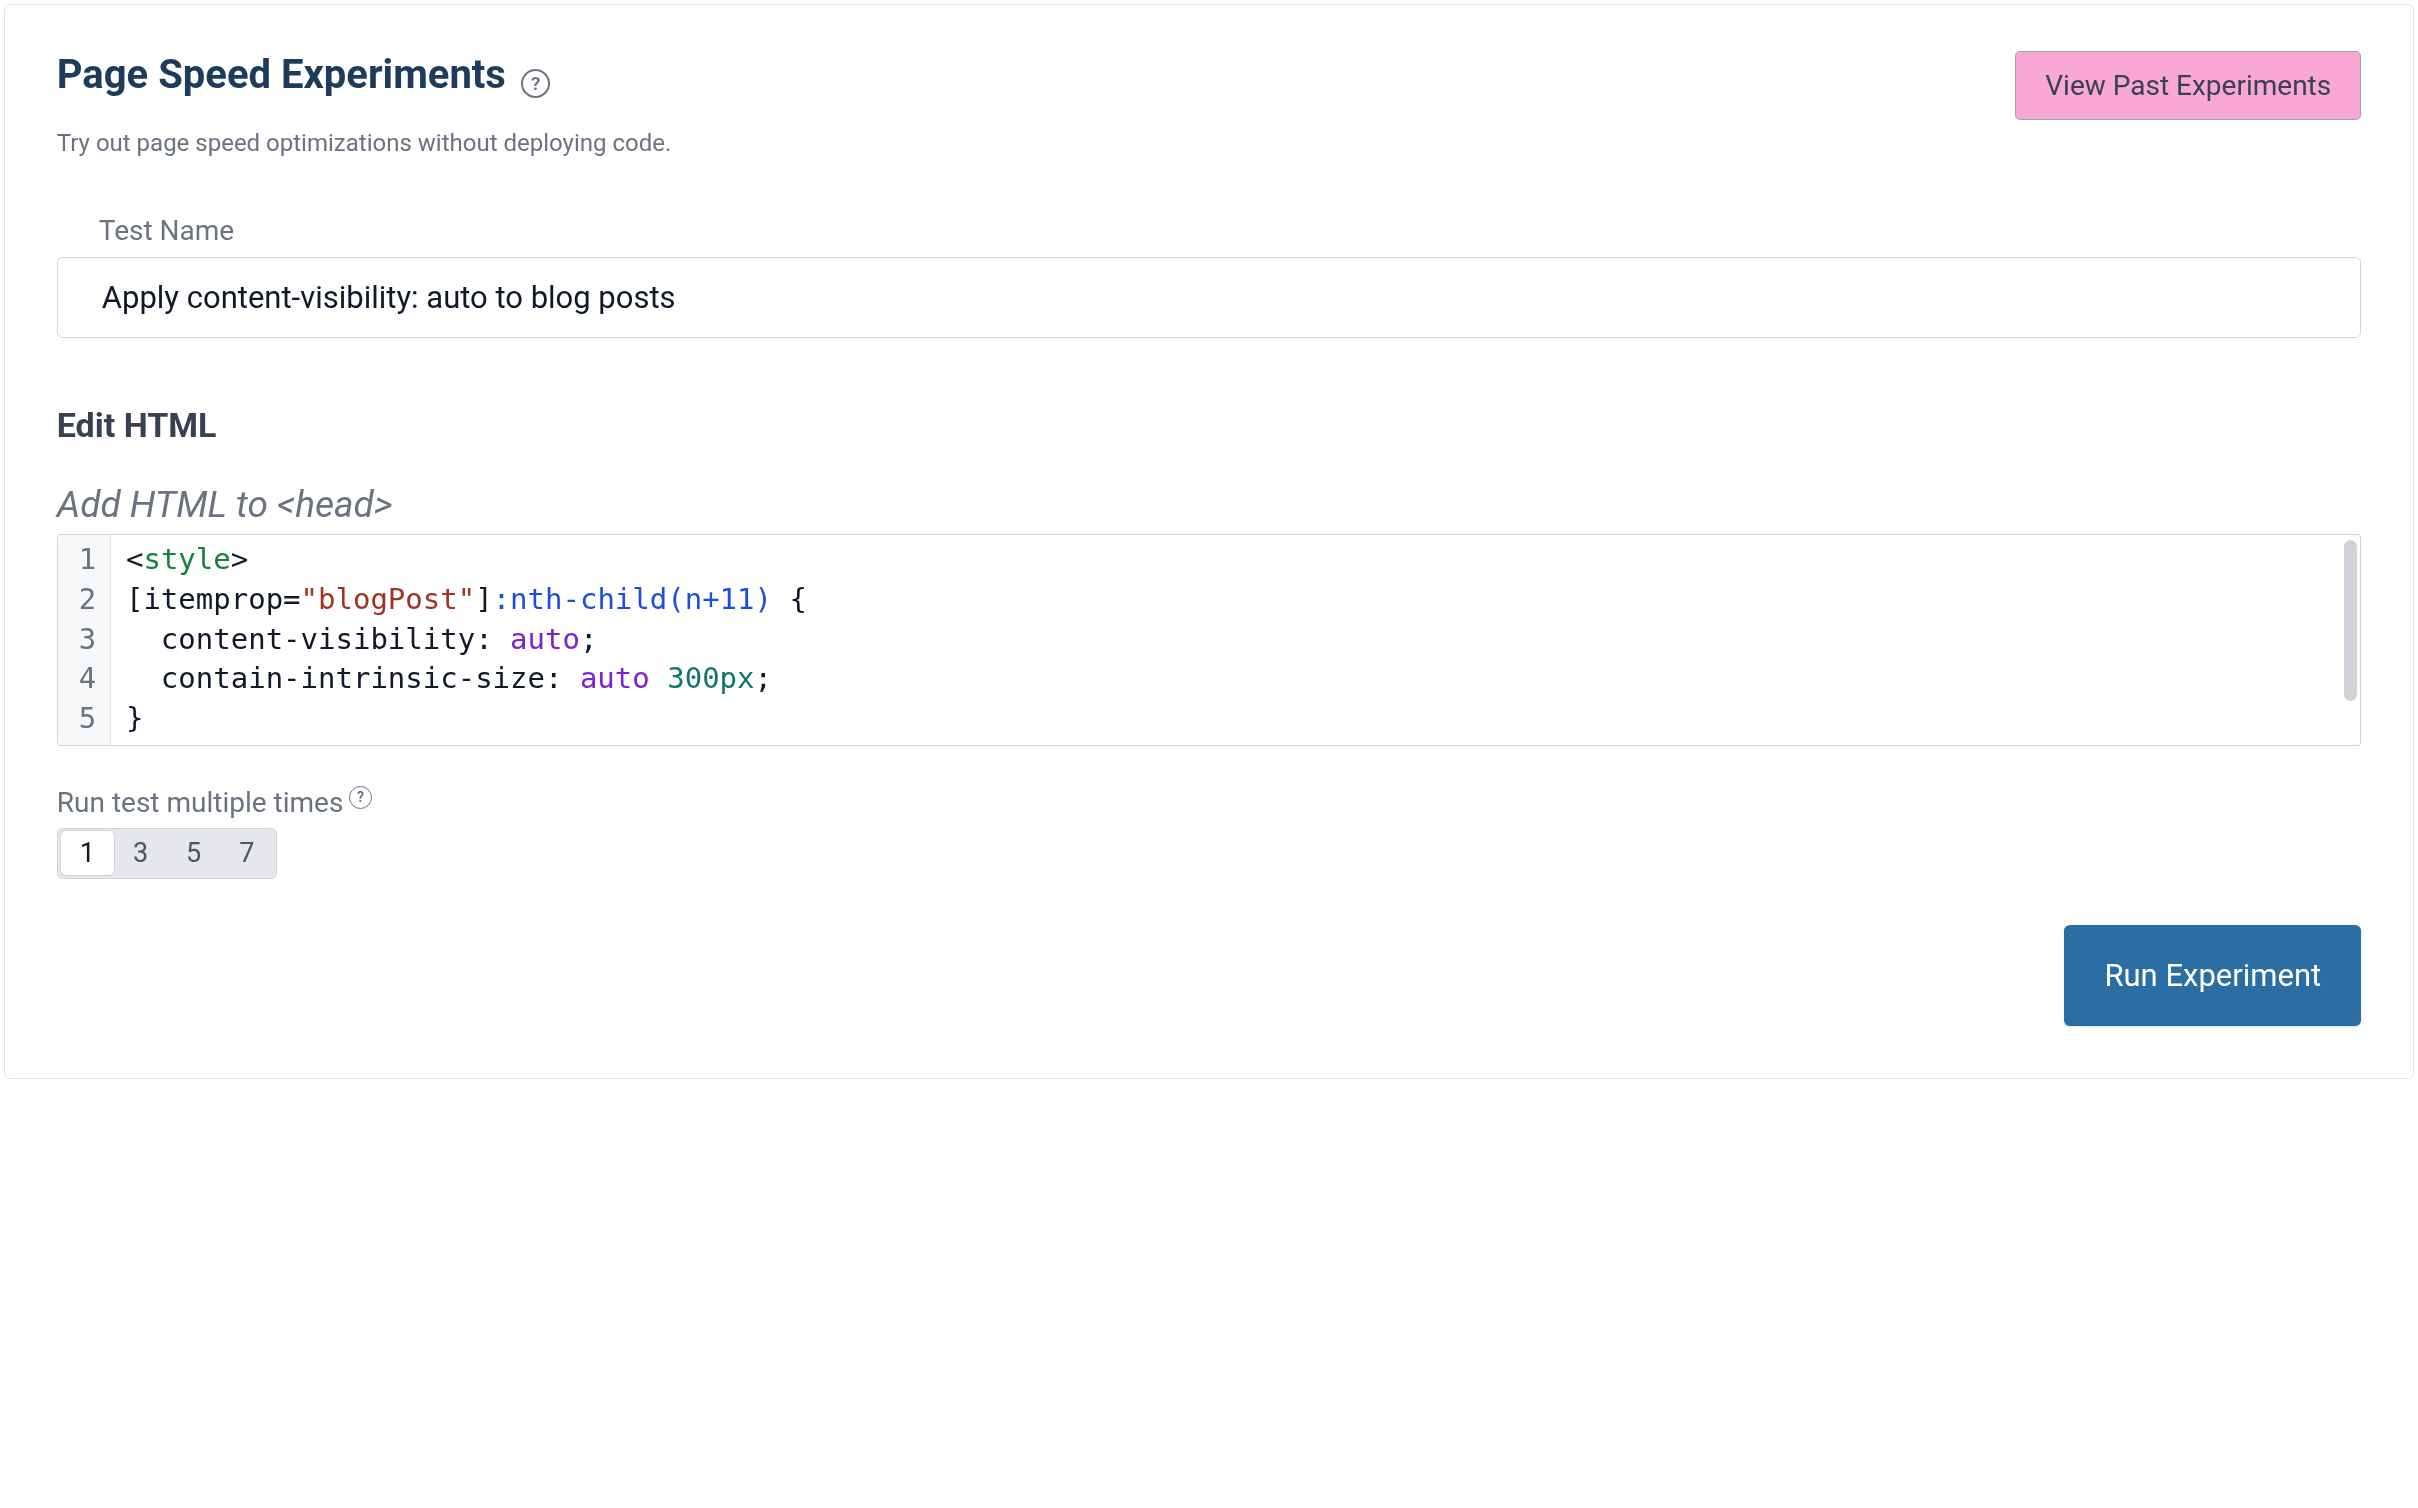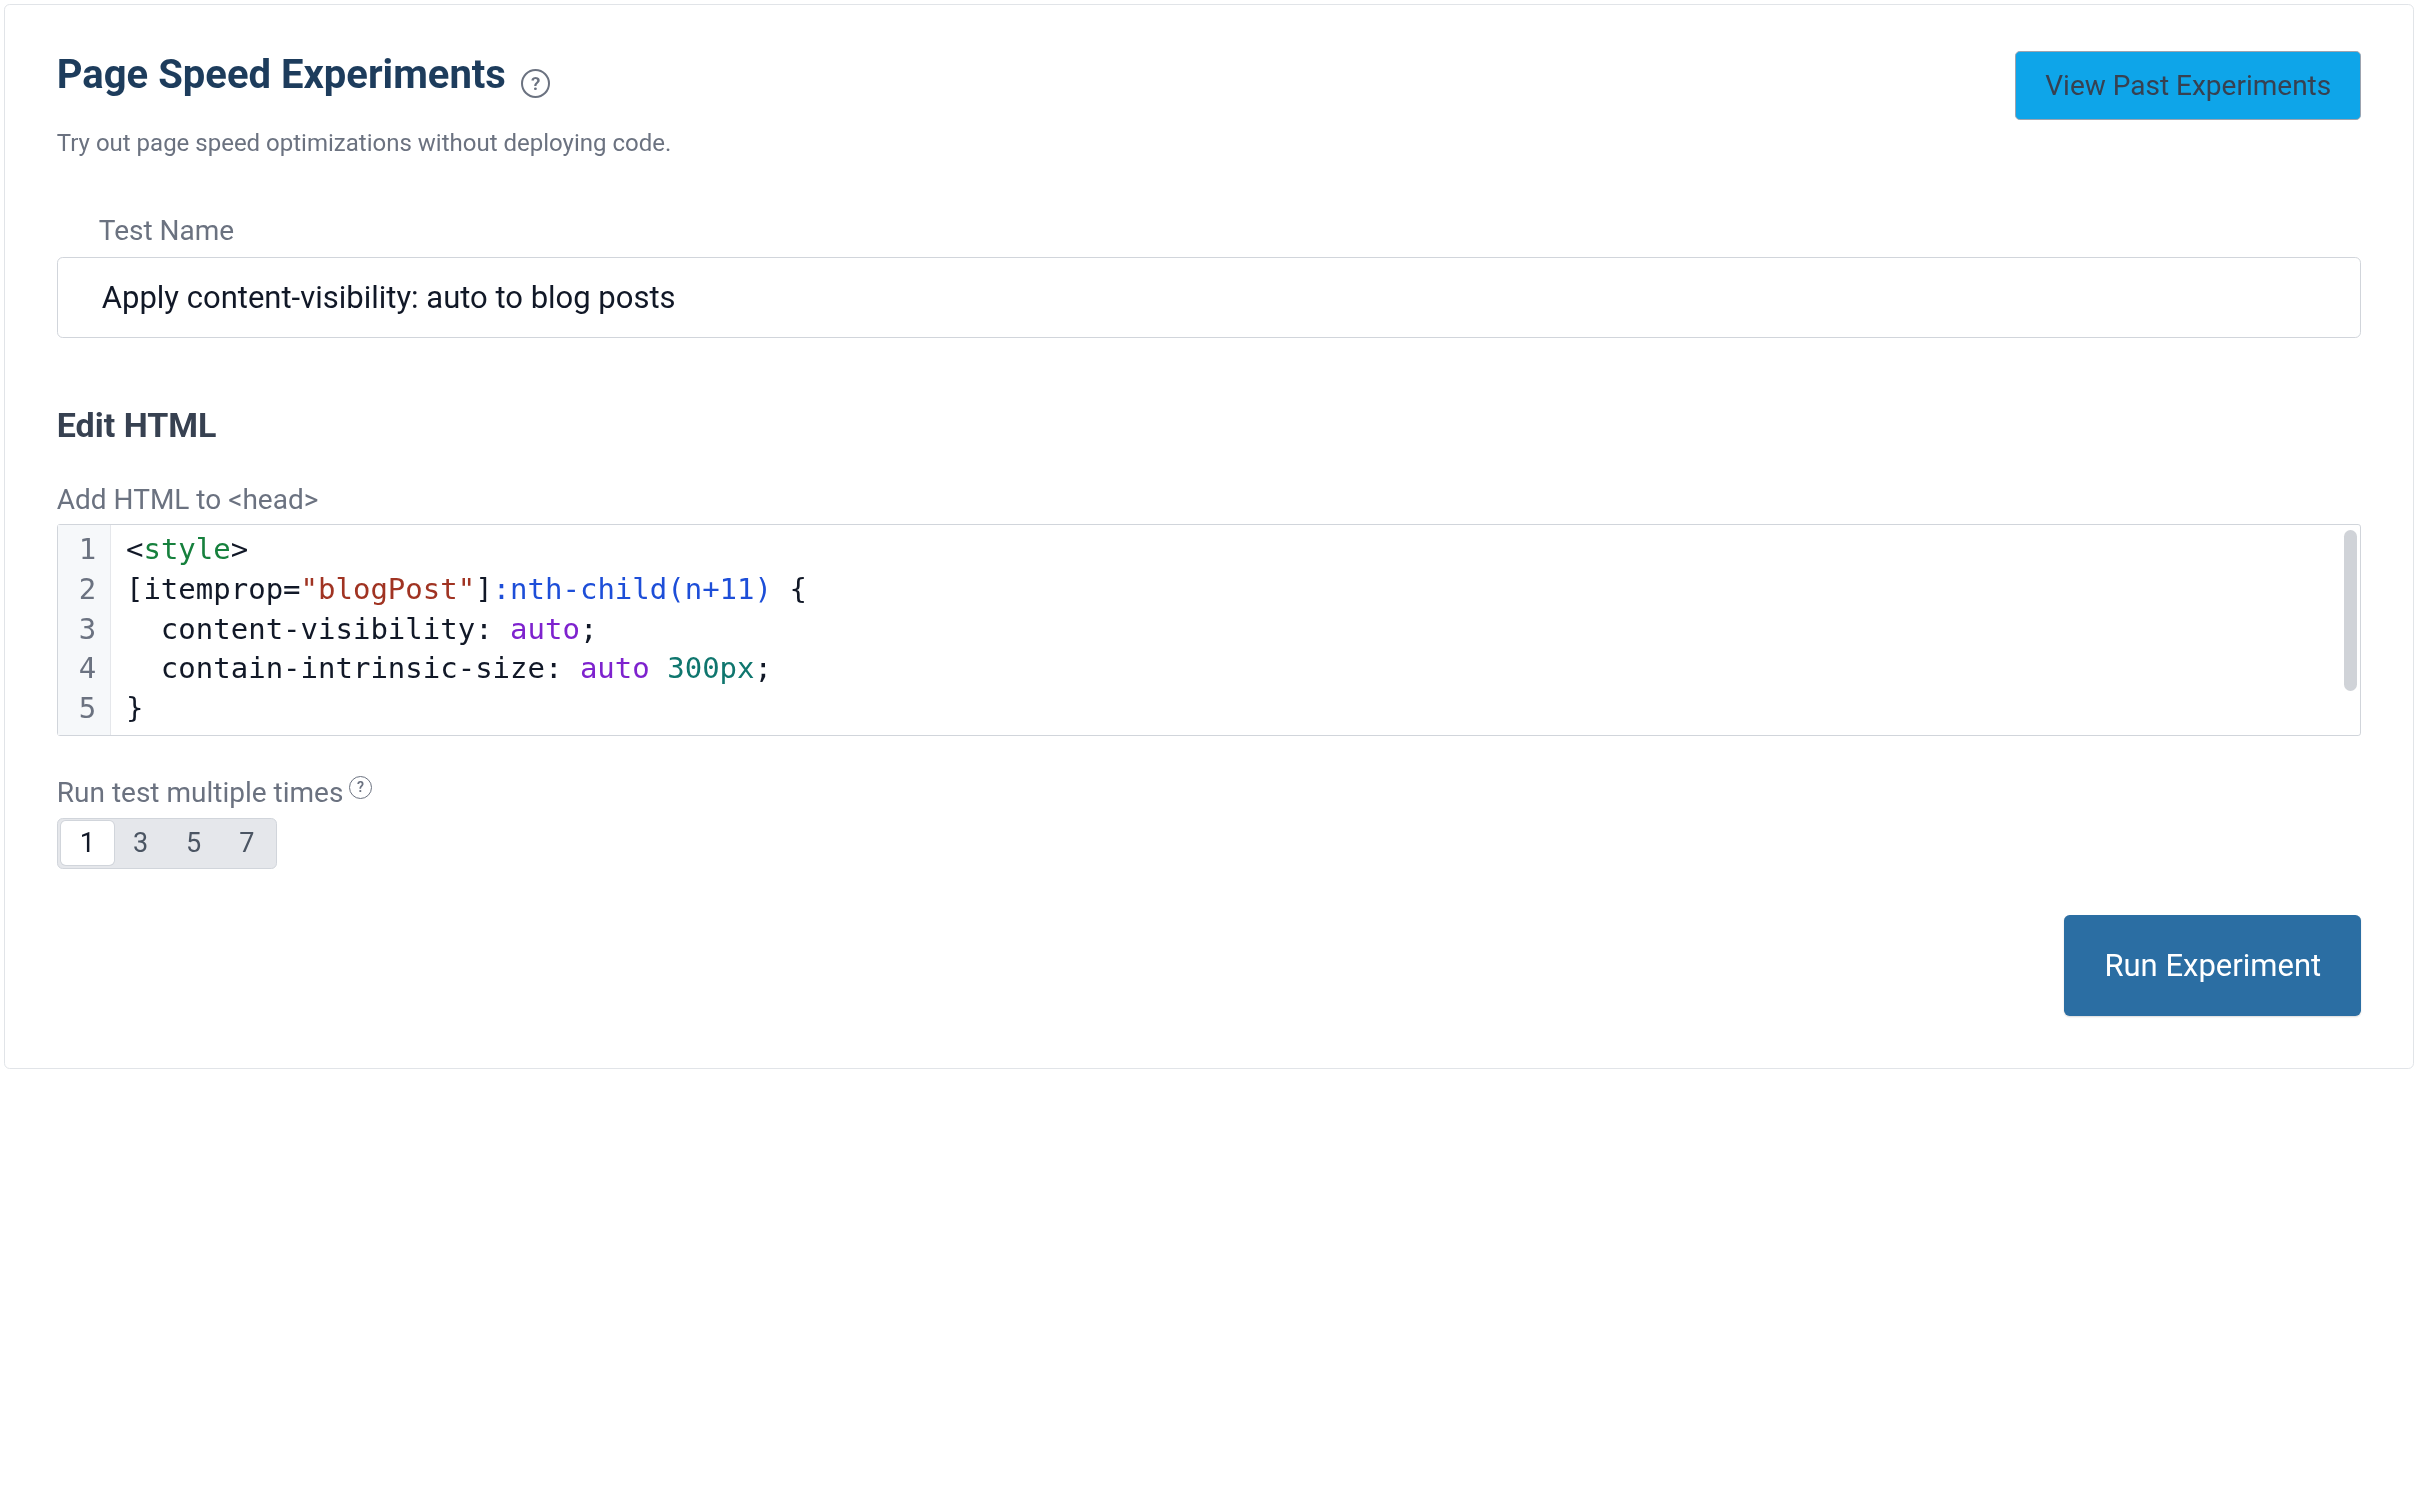--- a/index.html
+++ b/index.html
@@ -50,21 +50,21 @@
     align-items: center;
     justify-content: center;
     font-size: 14.3px;
     font-weight: 600;
     color: #6b7280;
     line-height: 1;
     vertical-align: middle;
     margin-left: 5.7px;
   }
   .view-past-btn {
-    background: #0ea5e9;
+    background: #f9a8d4;
     border: 1.4px solid #9ca3af;
     border-radius: 4.8px;
     padding: 17px 29px;
     font-size: 28px;
     color: #374151;
     cursor: pointer;
     font-family: inherit;
   }
   .subtitle {
     font-size: 24px;
@@ -88,23 +88,24 @@
     font-family: inherit;
     margin-bottom: 67px;
   }
   .section-title {
     font-size: 34px;
     font-weight: 700;
     color: #374151;
     margin-bottom: 38px;
   }
   .editor-label {
-    font-size: 28px;
+    font-size: 37px;
     color: #6b7280;
     margin-bottom: 7.6px;
+    font-style: italic;
   }
   .code-editor {
     border: 1px solid #d1d5db;
     border-radius: 2.9px;
     display: flex;
     font-family: "Menlo", "Consolas", "Monaco", monospace;
     font-size: 29px;
     line-height: 1.37;
     background: #fff;
     position: relative;

